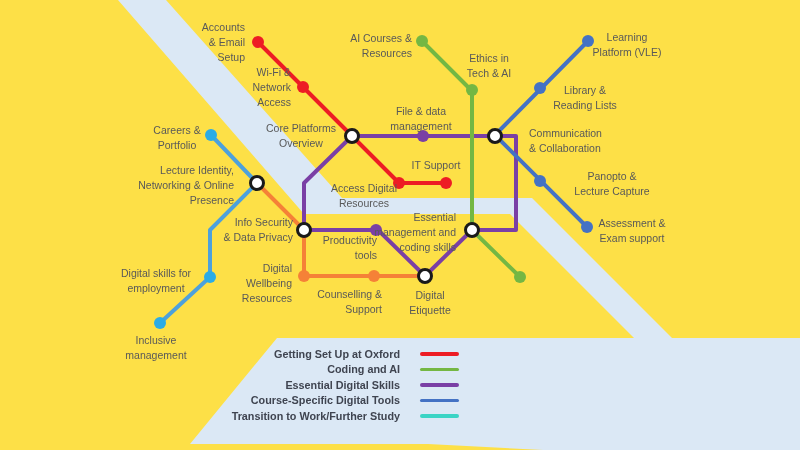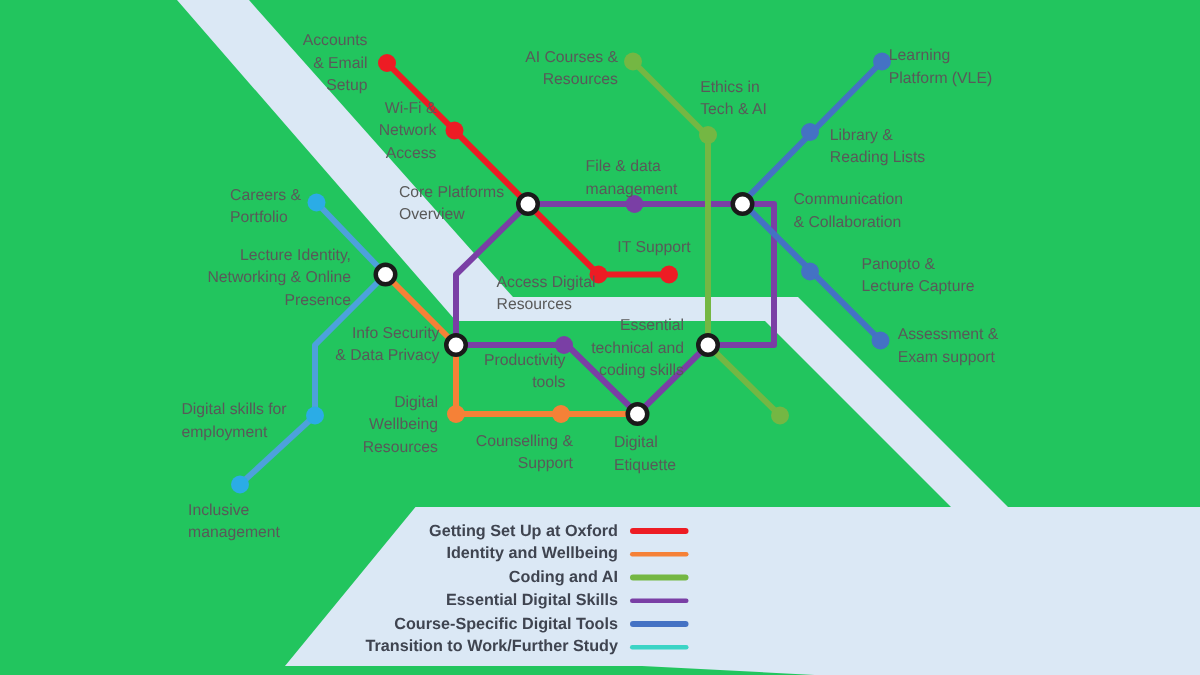--- a/index.html
+++ b/index.html
@@ -1,25 +1,25 @@
 <!DOCTYPE html>
 <html><head>
 <meta charset="utf-8">
 <style>
   html,body{margin:0;padding:0;background:#ffffff;}
-  .stage{position:relative;width:800px;height:450px;overflow:hidden;background:#22c55e;
+  .stage{position:relative;width:800px;height:450px;overflow:hidden;background:#fde047;
          font-family:"Liberation Sans", sans-serif;}
   .map-svg{position:absolute;left:0;top:0;}
   .lbl{position:absolute;font-size:10.5px;line-height:15px;color:#595959;white-space:nowrap;}
   .lbl span{display:block;}
   .ta-r{text-align:right;}
-  .ta-c{text-align:left;transform:translateX(-50%);}
+  .ta-c{text-align:center;transform:translateX(-50%);}
   .ta-l{text-align:left;}
   .legend{position:absolute;right:341px;top:346px;display:flex;flex-direction:column;}
-  .lrow{display:flex;align-items:center;justify-content:flex-end;gap:8px;height:15.5px;}
+  .lrow{display:flex;align-items:center;justify-content:flex-end;gap:20px;height:15.5px;}
   .llabel{font-weight:bold;font-size:10.8px;color:#3f4450;white-space:nowrap;}
   .sw{width:39px;height:3.5px;border-radius:2px;flex:0 0 auto;}
 </style>
 </head>
 <body>
 
 <div class="stage">
 
   <svg class="map-svg" width="800" height="450" viewBox="0 0 800 450">
 
@@ -139,21 +139,21 @@
   <div class="lbl ta-r" style="right:423px;top:233px">
     <span>Productivity</span>
     <span>tools</span>
   </div>
   <div class="lbl ta-r" style="right:507px;top:215px">
     <span>Info Security</span>
     <span>&amp; Data Privacy</span>
   </div>
   <div class="lbl ta-r" style="right:344px;top:210px">
     <span>Essential</span>
-    <span>technical and</span>
+    <span>management and</span>
     <span>coding skills</span>
   </div>
   <div class="lbl ta-c" style="left:156px;top:266px">
     <span>Digital skills for</span>
     <span>employment</span>
   </div>
   <div class="lbl ta-r" style="right:508px;top:261px">
     <span>Digital</span>
     <span>Wellbeing</span>
     <span>Resources</span>
@@ -170,24 +170,20 @@
     <span>Inclusive</span>
     <span>management</span>
   </div>
 
   <div class="legend">
     <div class="lrow">
       <span class="llabel">Getting Set Up at Oxford</span>
       <span class="sw" style="background:#ed1c24"></span>
     </div>
     <div class="lrow">
-      <span class="llabel">Identity and Wellbeing</span>
-      <span class="sw" style="background:#f58137"></span>
-    </div>
-    <div class="lrow">
       <span class="llabel">Coding and AI</span>
       <span class="sw" style="background:#74b743"></span>
     </div>
     <div class="lrow">
       <span class="llabel">Essential Digital Skills</span>
       <span class="sw" style="background:#7a3fa5"></span>
     </div>
     <div class="lrow">
       <span class="llabel">Course-Specific Digital Tools</span>
       <span class="sw" style="background:#4472c4"></span>

